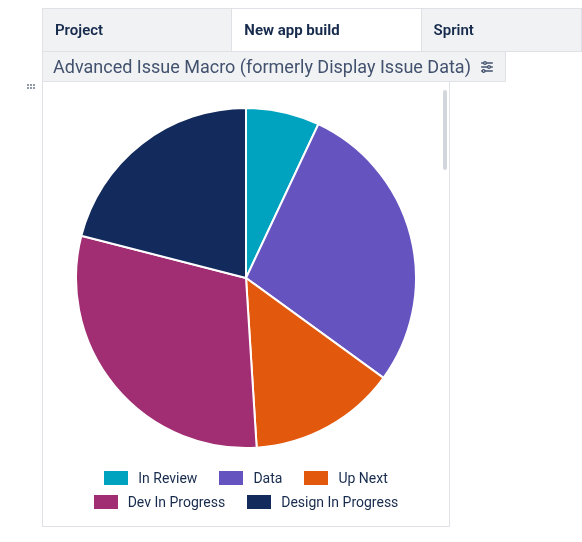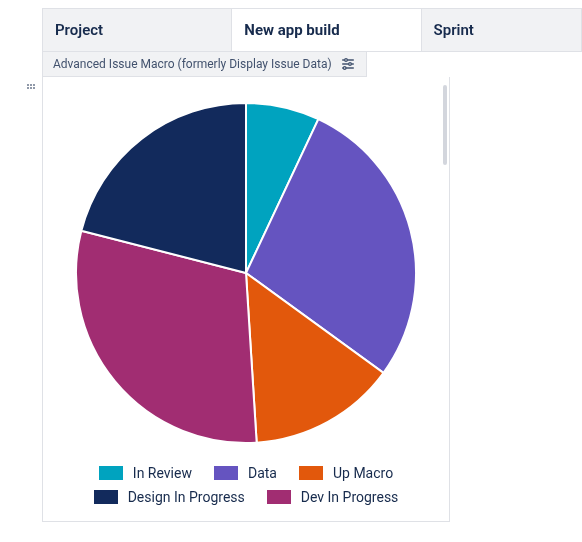--- a/index.html
+++ b/index.html
@@ -39,21 +39,21 @@
     .header-cell.sprint { width: 160px; border-right: none; border-radius: 18px; }
     .macro-bar {
       margin-left: 42px;
       margin-top: 0;
       display: inline-flex;
       align-items: center;
       background: #F1F2F4;
       border: 1px solid #DFE1E6;
       border-top: none;
       padding: 4px 10px;
-      font-size: 12px;
+      font-size: 18px;
       color: #42526E;
       gap: 8px;
     }
     .settings-icon {
       display: inline-flex;
       align-items: center;
     }
     .drag-handle {
       position: absolute;
       left: 26px;
@@ -158,27 +158,27 @@
       <span class="legend-item">
         <span class="swatch" style="background: rgb(0, 163, 191);"></span>
         <span>In Review</span>
       </span>
       <span class="legend-item">
         <span class="swatch" style="background: rgb(101, 84, 192);"></span>
         <span>Data</span>
       </span>
       <span class="legend-item">
         <span class="swatch" style="background: rgb(226, 88, 12);"></span>
-        <span>Up Macro</span>
+        <span>Up Next</span>
+      </span>
+      <span class="legend-item">
+        <span class="swatch" style="background: rgb(161, 45, 114);"></span>
+        <span>Dev In Progress</span>
       </span>
       <span class="legend-item">
         <span class="swatch" style="background: rgb(18, 42, 92);"></span>
         <span>Design In Progress</span>
-      </span>
-      <span class="legend-item">
-        <span class="swatch" style="background: rgb(161, 45, 114);"></span>
-        <span>Dev In Progress</span>
       </span>
     </div>
 </div>
 
 
 
 
 </body></html>

